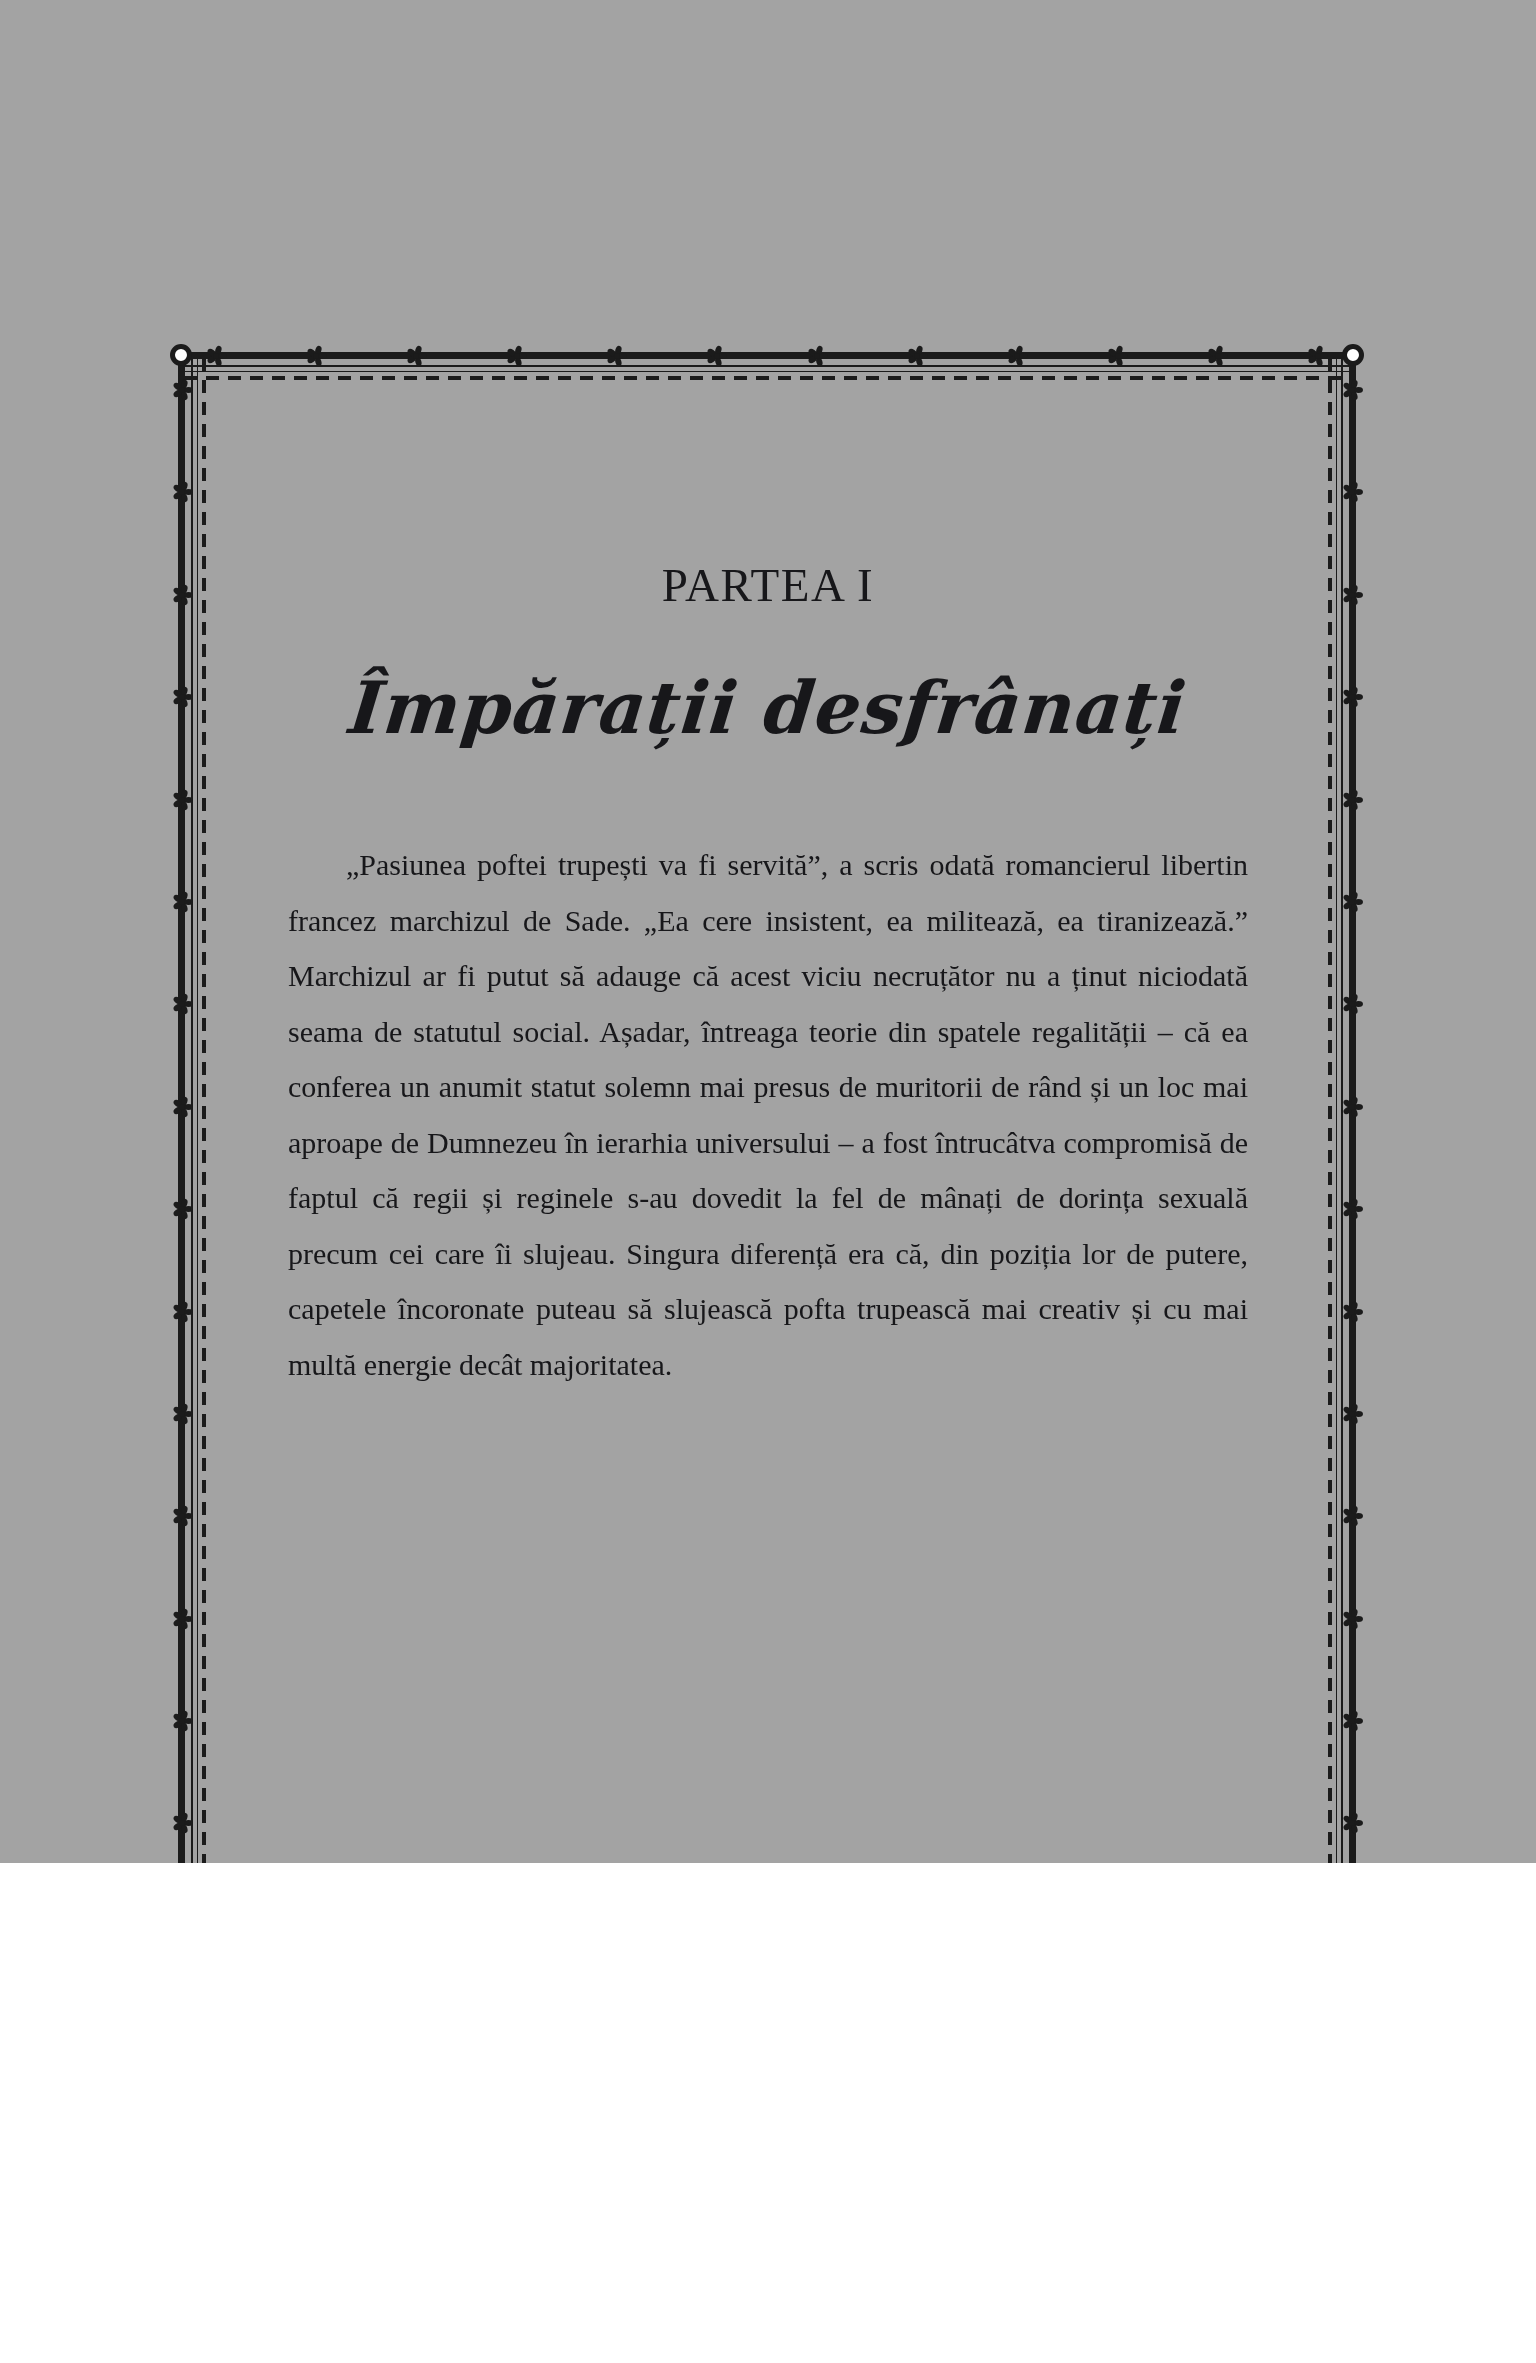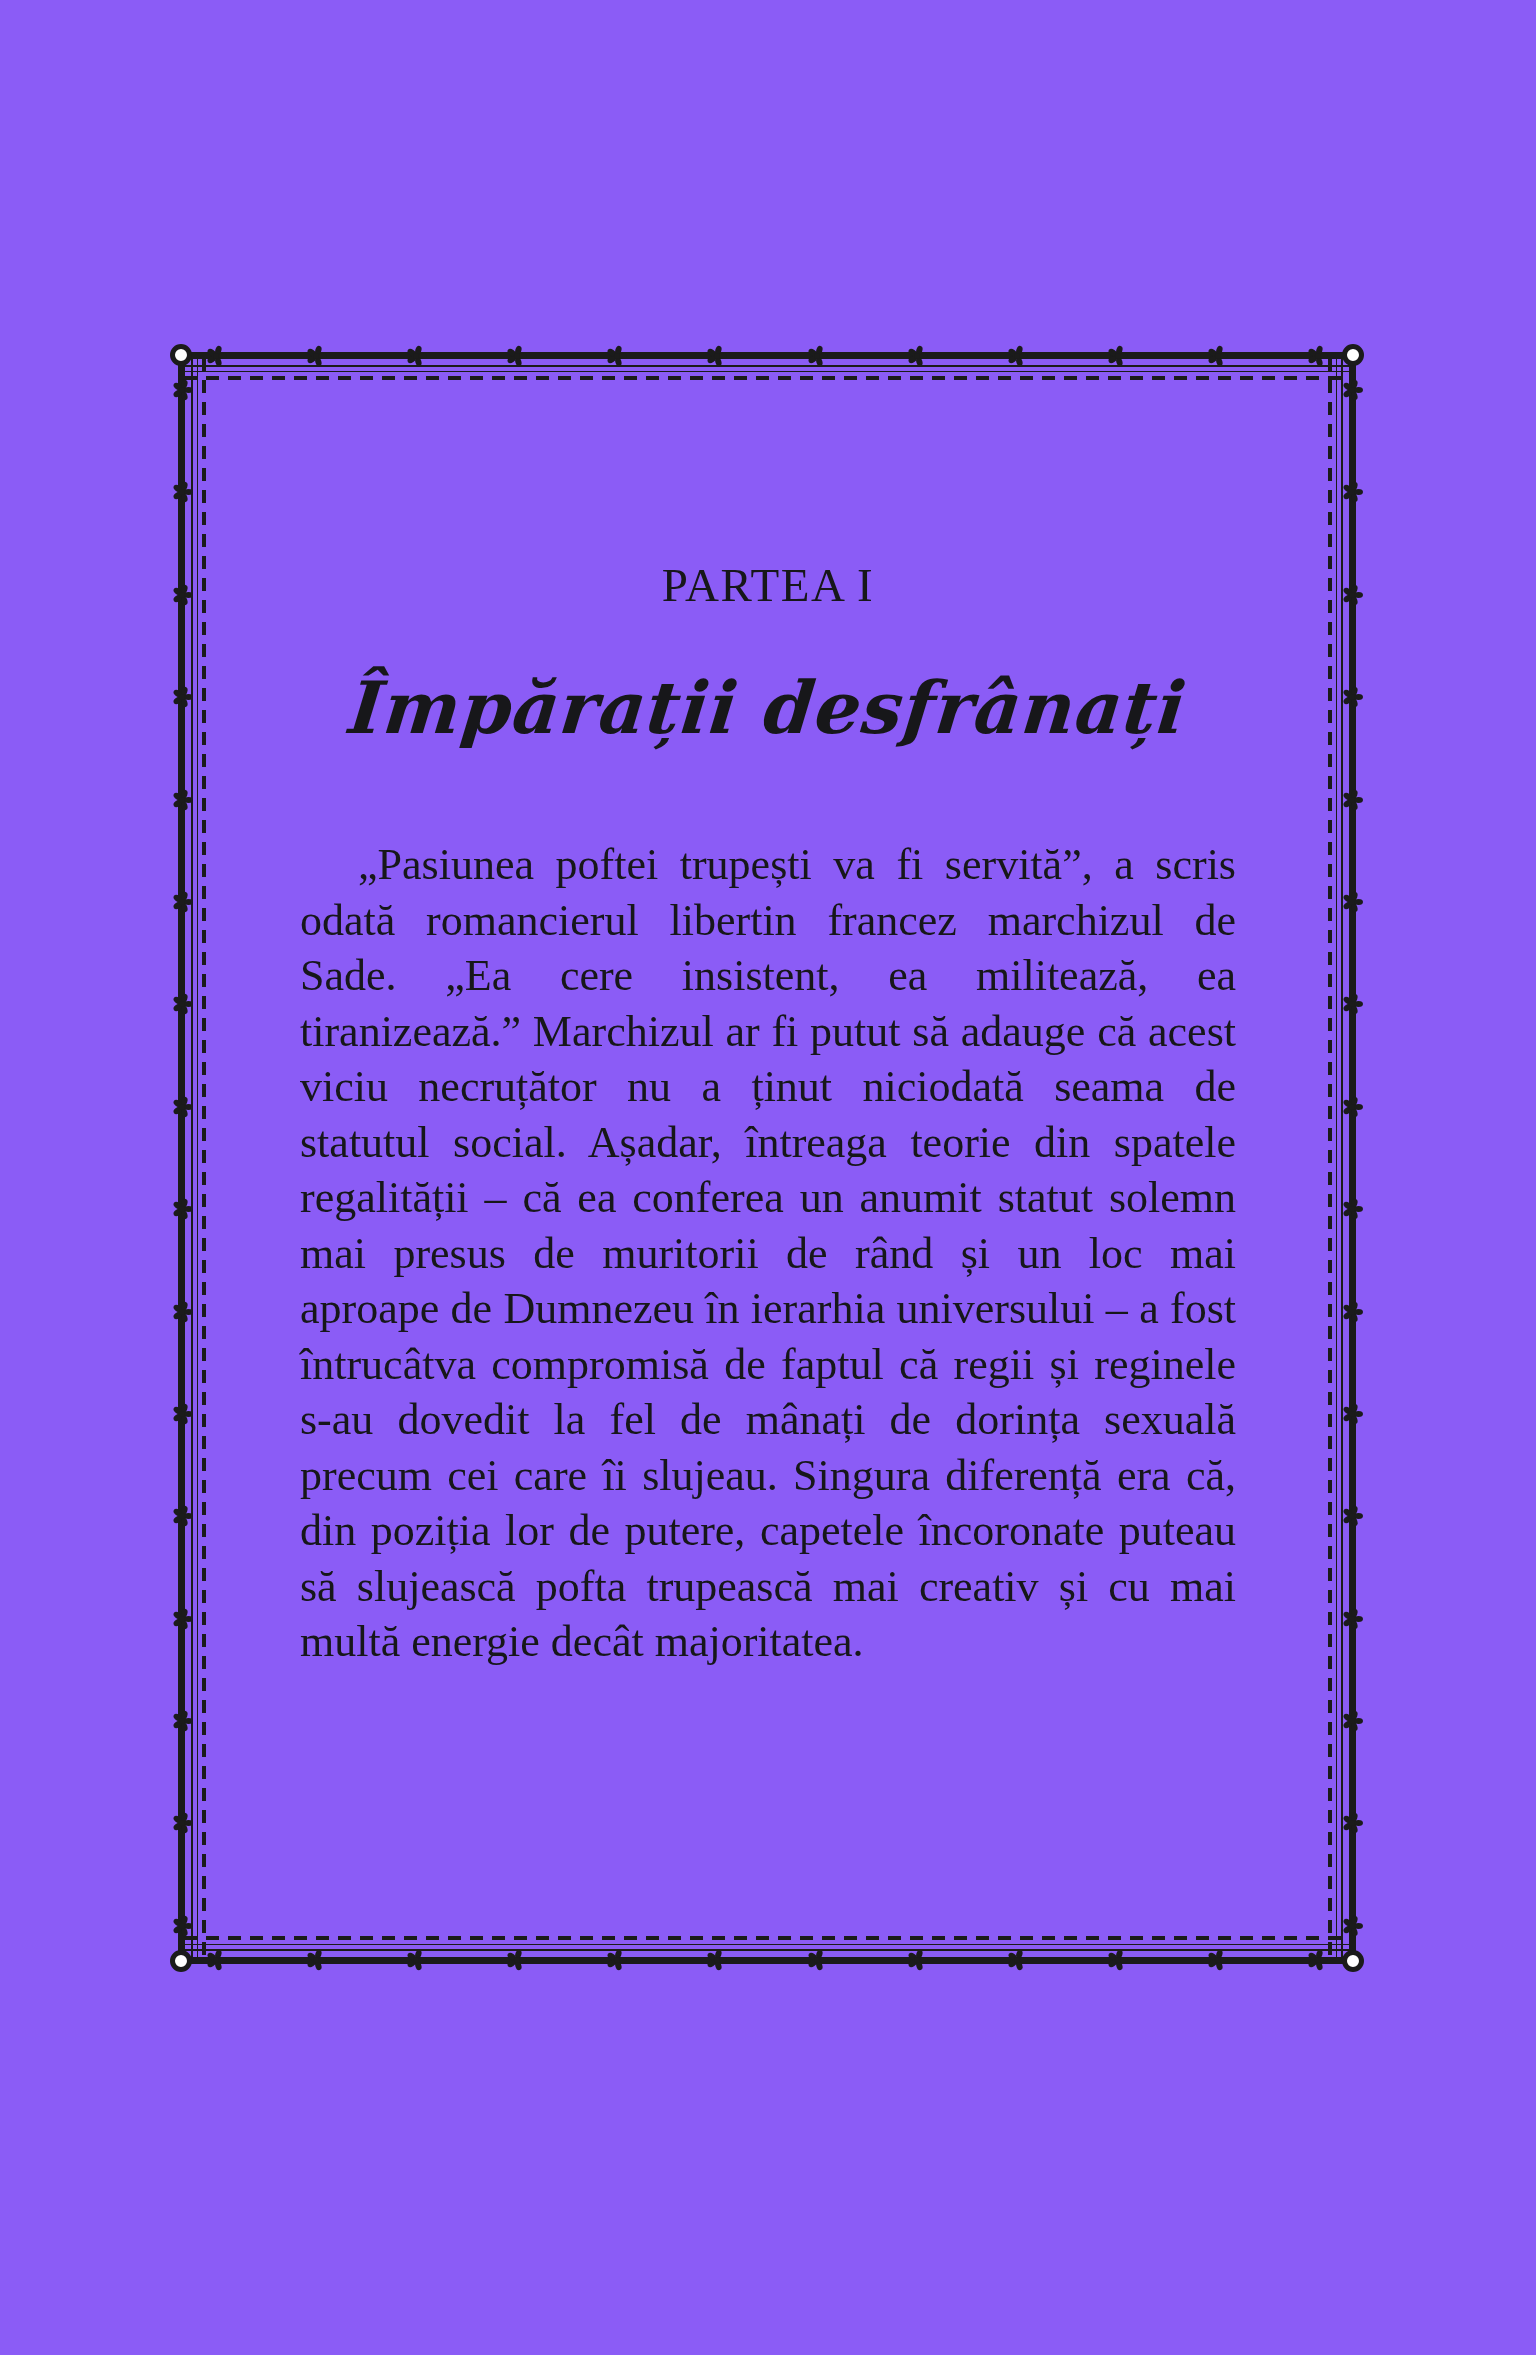--- a/index.html
+++ b/index.html
@@ -4,22 +4,22 @@
 <style>
   html, body {
     margin: 0;
     padding: 0;
     background: #ffffff;
   }
 
   .page {
     position: relative;
     width: 1536px;
-    height: 2355px;
-    background: #8b5cf6;
+    height: 1863px;
+    background: #a3a3a3;
     overflow: hidden;
     font-family: "Liberation Serif", "DejaVu Serif", serif;
   }
 
   
   .frame {
     position: absolute;
     left: 178px;
     top: 352px;
     width: 1178px;
@@ -157,25 +157,25 @@
     font-size: 72px;
     color: #17171a;
     line-height: 1.05;
     margin: 0 0 92px 0;
     transform: skewX(-6deg);
     letter-spacing: 1px;
     white-space: nowrap;
   }
 
   .body-text {
-    margin: 12px;
+    margin: 0;
     text-align: justify;
     text-justify: inter-word;
     text-indent: 58px;
-    font-size: 44px;
+    font-size: 30px;
     line-height: 55.5px;
     color: #17171a;
     hyphens: none;
   }
 </style>
 </head>
 <body>
 
 <div class="page">
 

